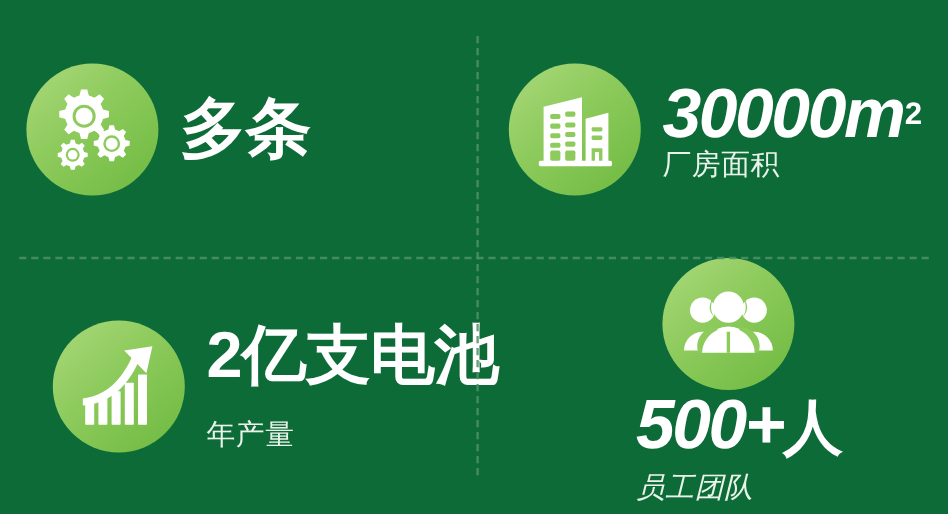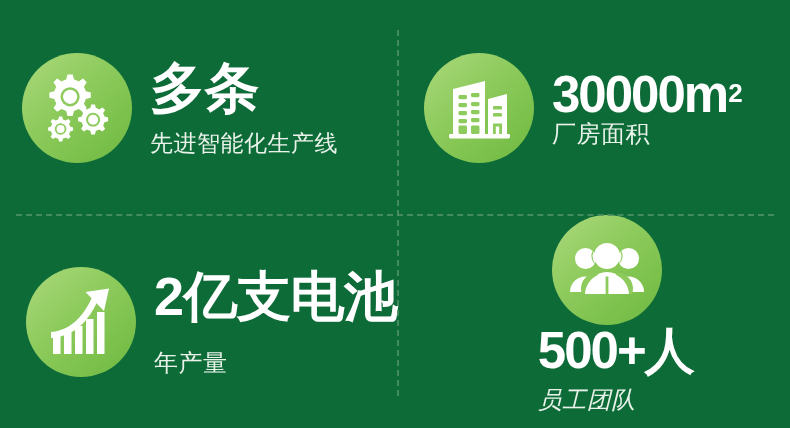--- a/index.html
+++ b/index.html
@@ -22,21 +22,21 @@
     grid-template-rows:215px 213px;
   }
 
   .cell {
     position:relative;
     display:flex;
     align-items:center;
   }
   .cell-tl { padding-left:22px; }
   .cell-tr { padding-left:26px; }
-  .cell-bl { padding-left:26px; }
+  .cell-bl { padding-left:44px; }
   .cell-br { padding-left:26px;flex-direction:column; }
 
   
   .divider-v {
     position:absolute;
     left:397px;
     top:30px;
     width:0;
     height:366px;
     border-left:2px dashed #4f9168;
@@ -71,21 +71,21 @@
   .txt { margin-left:18px; }
 
   .headline {
     color:#ffffff;
     font-weight:bold;
     line-height:1;
     white-space:nowrap;
     letter-spacing:-0.5px;
   }
   .headline .cn { font-size:56px; }
-  .headline .num { font-size:51px; letter-spacing:-2px; }
+  .headline .num { font-size:58px; letter-spacing:-2px;font-style:italic; }
   .headline .unit-cn { font-size:50px; font-weight:bold; }
   .headline sup {
     font-size:26px;
     vertical-align:super;
     line-height:0;
     position:relative;
     top:-4px;
     left:1px;
   }
 
@@ -127,21 +127,20 @@
           <path d="M22.0 48.5 l3.2 0 l0.8 3.0 a11 11 0 0 1 2.7 1.1 l2.6-1.6 l2.3 2.3 l-1.6 2.6 a11 11 0 0 1 1.1 2.7 l3.0 0.8 l0 3.2 l-3.0 0.8 a11 11 0 0 1 -1.1 2.7 l1.6 2.6 l-2.3 2.3 l-2.6-1.6 a11 11 0 0 1 -2.7 1.1 l-0.8 3.0 l-3.2 0 l-0.8-3.0 a11 11 0 0 1 -2.7-1.1 l-2.6 1.6 l-2.3-2.3 l1.6-2.6 a11 11 0 0 1 -1.1-2.7 l-3.0-0.8 l0-3.2 l3.0-0.8 a11 11 0 0 1 1.1-2.7 l-1.6-2.6 l2.3-2.3 l2.6 1.6 a11 11 0 0 1 2.7-1.1 z"></path>
           <circle cx="23.6" cy="61.0" r="5.8" fill="#8ecb5d"></circle>
           <circle cx="23.6" cy="61.0" r="4.0" fill="#ffffff"></circle>
         </g>
       </svg>
     </div>
     <div class="txt">
       <div class="headline">
         <span class="cn">多条</span>
       </div>
-      <div class="subline">先进智能化生产线</div>
     </div>
   </div>
 
   <div class="cell cell-tr tr">
     <div class="bubble">
       <svg width="80" height="80" viewBox="0 0 80 80" aria-hidden="true">
         <g fill="#ffffff">
 
           <path d="M14 68 L14 21 L46 13 L46 68 Z"></path>
 

